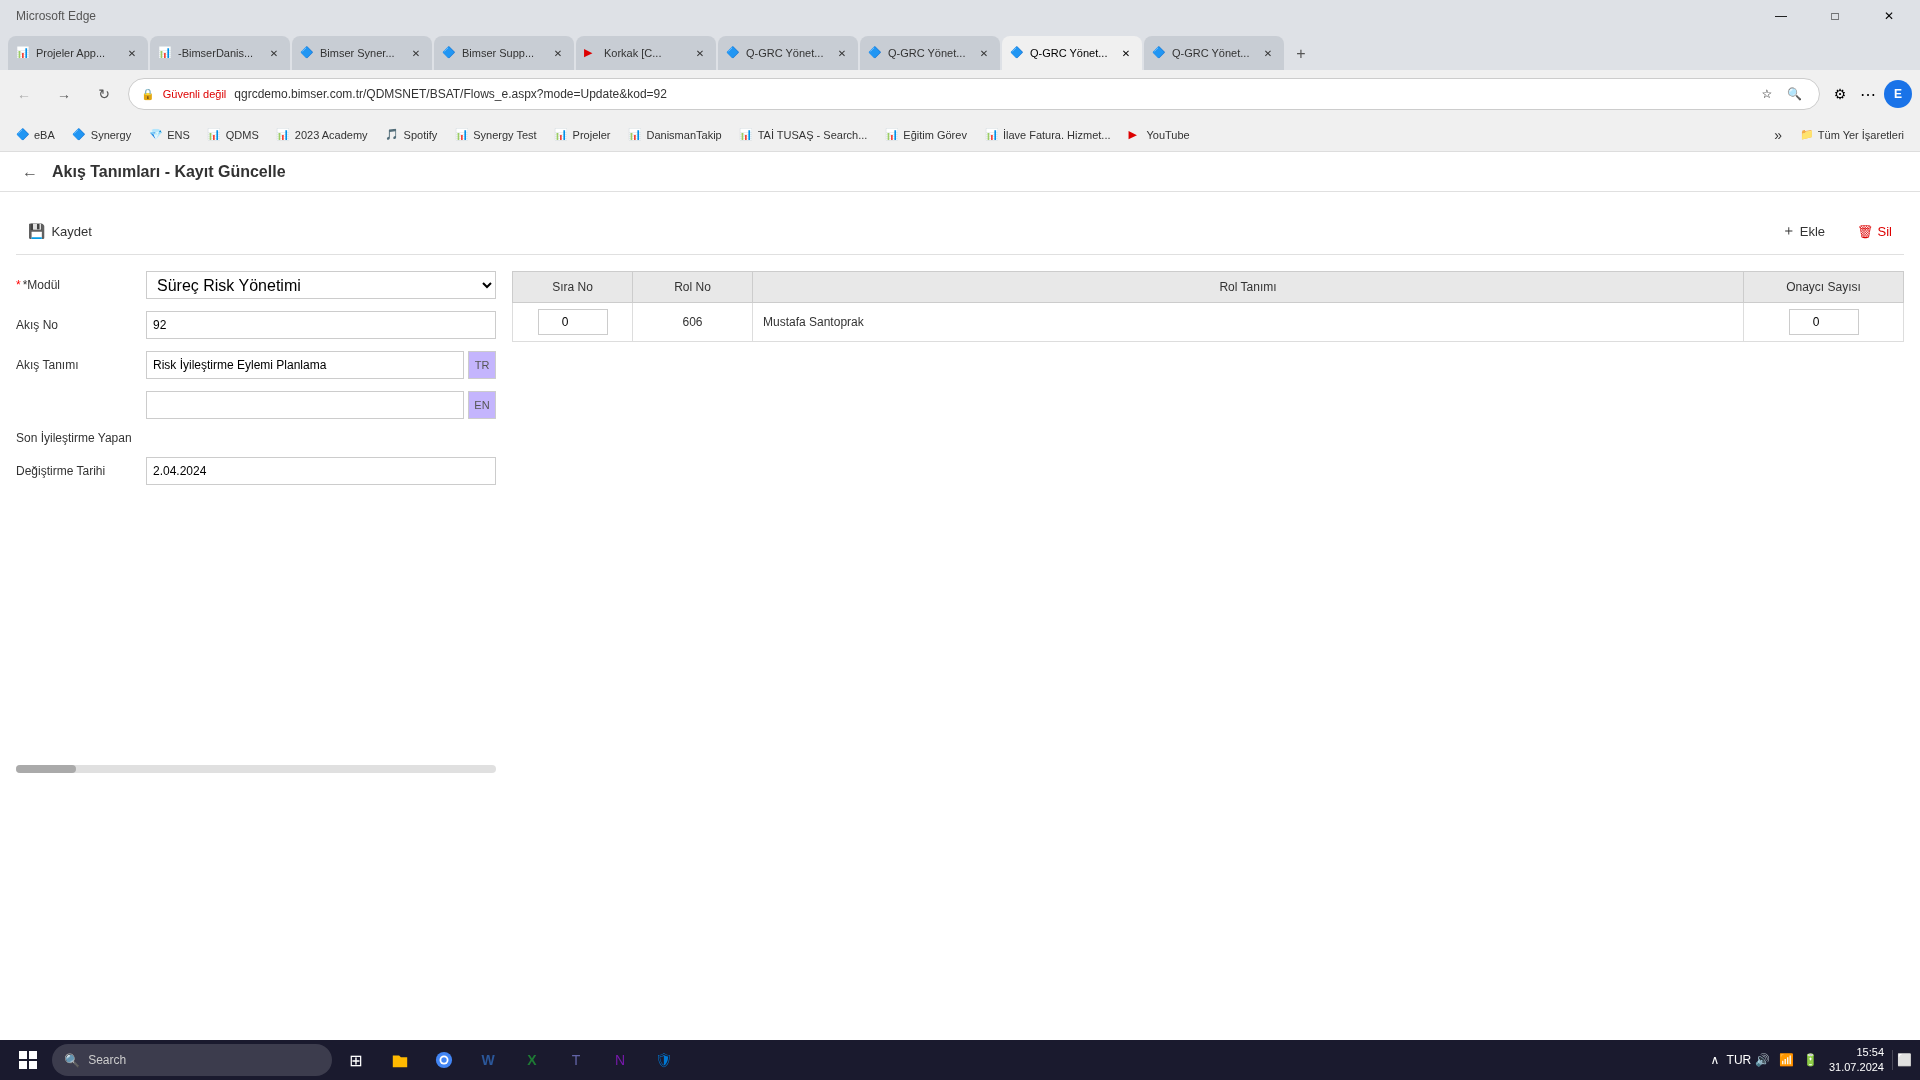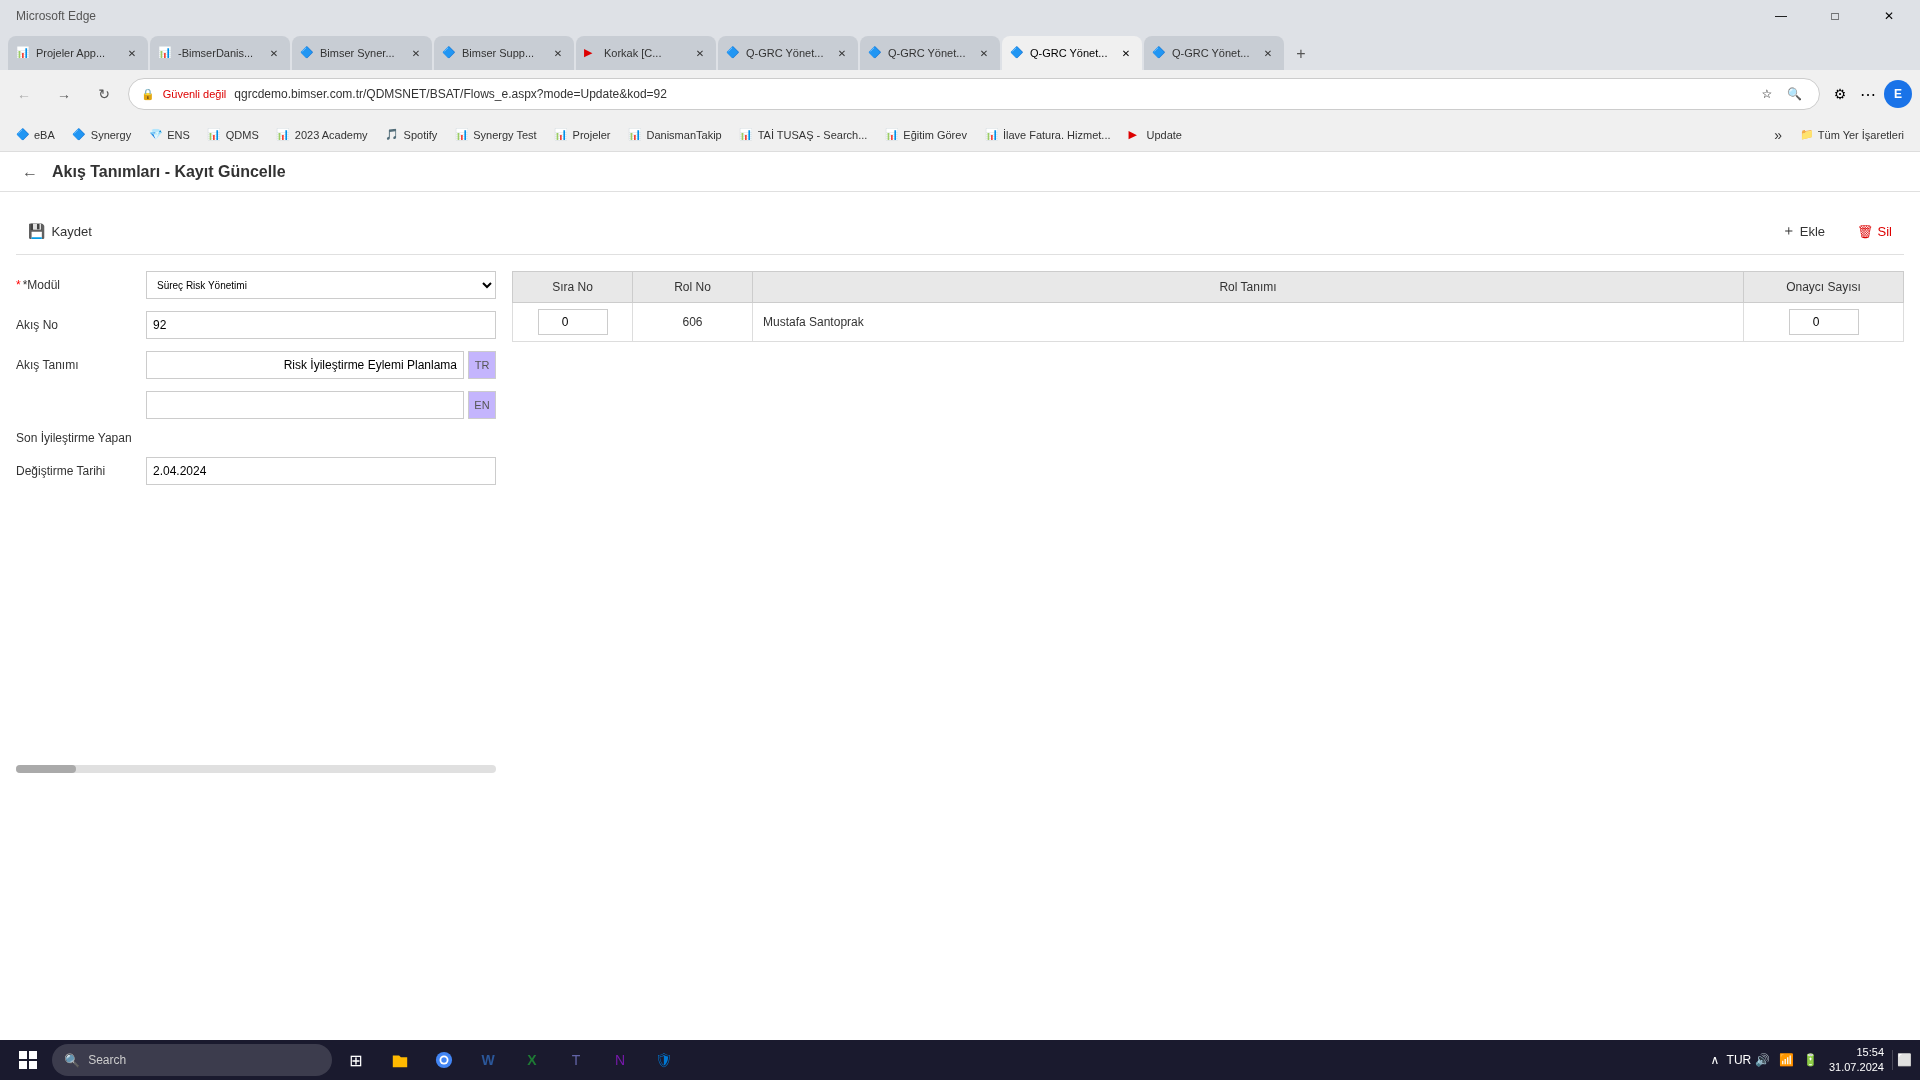--- a/index.html
+++ b/index.html
@@ -60,21 +60,21 @@
     .add-btn { display: flex; align-items: center; gap: 4px; padding: 6px 12px; cursor: pointer; font-size: 13px; color: #333; border: none; background: none; }
     .del-btn { display: flex; align-items: center; gap: 4px; padding: 6px 12px; cursor: pointer; font-size: 13px; color: #d00; border: none; background: none; }
 
     
     .form-and-table { display: flex; gap: 16px; }
     .form-section { width: 480px; flex-shrink: 0; }
     .form-row { display: flex; align-items: center; margin-bottom: 12px; }
     .form-label { width: 130px; font-size: 12px; color: #333; flex-shrink: 0; }
     .form-label.required::before { content: '*'; color: red; margin-right: 2px; }
     .form-input { flex: 1; height: 28px; border: 1px solid #ccc; padding: 2px 6px; font-size: 12px; background: white; }
-    .form-select { flex: 1; height: 28px; border: 1px solid #ccc; padding: 0 6px; font-size: 10px; background: white; }
+    .form-select { flex: 1; height: 28px; border: 1px solid #ccc; padding: 0 6px; font-size: 16px; background: white; }
     .form-input-with-lang { flex: 1; display: flex; gap: 4px; }
     .lang-badge { width: 28px; height: 28px; display: flex; align-items: center; justify-content: center; background: #c4b5fd; border: 1px solid #ccc; font-size: 11px; color: #555; cursor: pointer; }
 
     
     .table-section { flex: 1; }
     .data-table { width: 100%; border-collapse: collapse; padding-left: 32px; }
     .data-table th { background: #e8e8e8; border: 1px solid #ccc; padding: 8px 10px; text-align: center; font-size: 12px; font-weight: 500; color: #333; }
     .data-table td { border: 1px solid #ddd; padding: 6px 10px; font-size: 12px; color: #333; text-align: center; }
     .spinner-input { width: 70px; height: 26px; border: 1px solid #ccc; padding: 2px 4px; font-size: 12px; text-align: center; }
     .th-sira { width: 120px; }
@@ -230,21 +230,21 @@
         <div class="bookmark">
       <span class="bm-favicon" style="color:#1e8a0e;">📊</span>
       <span>Eğitim Görev</span>
     </div>
         <div class="bookmark">
       <span class="bm-favicon" style="color:#1e8a0e;">📊</span>
       <span>İlave Fatura. Hizmet...</span>
     </div>
         <div class="bookmark">
       <span class="bm-favicon" style="color:#d00;">▶</span>
-      <span>Update</span>
+      <span>YouTube</span>
     </div>
       </div>
     <div class="bookmark bm-more" style="font-size:14px;">»</div>
     <div class="bookmark" style="gap:4px;">
       <span>📁</span>
       <span>Tüm Yer İşaretleri</span>
     </div>
   </div>
 </div>
 
@@ -286,21 +286,21 @@
         </div>
 
         <div class="form-row">
           <span class="form-label">Akış No</span>
           <input type="text" class="form-input" value="92" style="">
         </div>
 
         <div class="form-row">
           <span class="form-label">Akış Tanımı</span>
           <div class="form-input-with-lang">
-            <input type="text" class="form-input" style="flex: 1 1 0%; text-align: right;" value="Risk İyileştirme Eylemi Planlama">
+            <input type="text" class="form-input" style="flex: 1 1 0%;" value="Risk İyileştirme Eylemi Planlama">
             <div class="lang-badge">TR</div>
           </div>
         </div>
 
         <div class="form-row">
           <span class="form-label"></span>
           <div class="form-input-with-lang">
             <input type="text" class="form-input" style="flex: 1 1 0%;">
             <div class="lang-badge">EN</div>
           </div>

